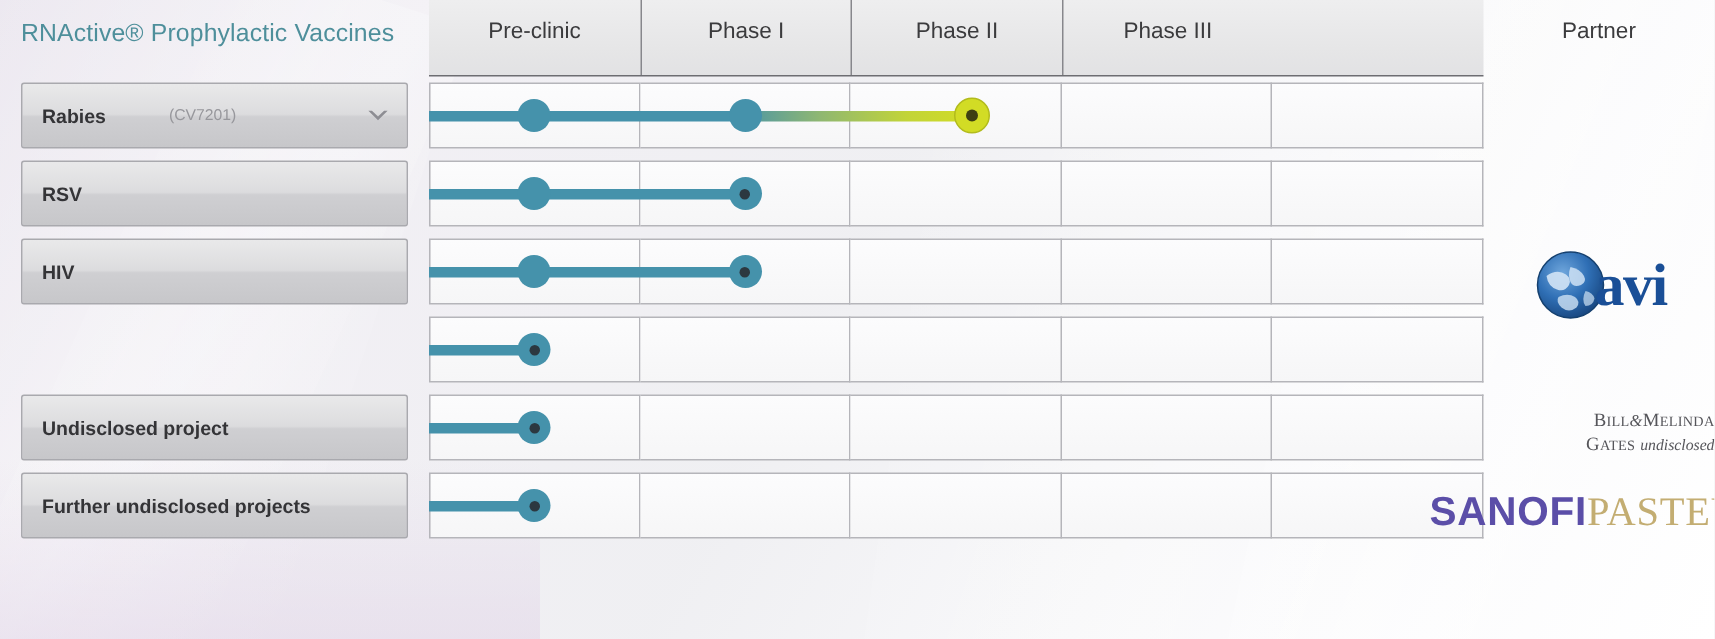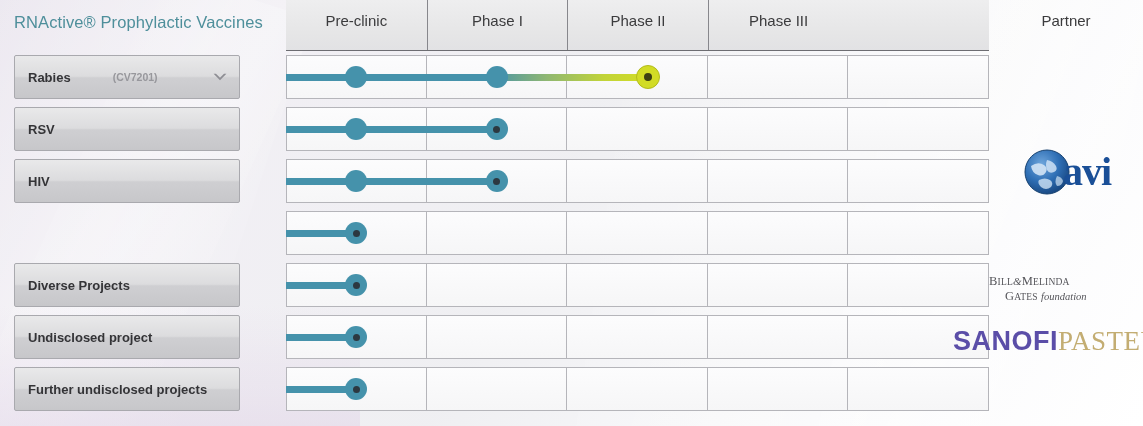--- a/index.html
+++ b/index.html
@@ -102,40 +102,40 @@
     position: relative;
     height: 52px;
     margin-bottom: 0;
   }
 
   
   .row-label {
     position: absolute;
     left: 14px;
     top: 4px;
-    width: 226px;
+    width: 258px;
     height: 44px;
     box-sizing: border-box;
     border: 1px solid #a9a9ae;
     border-radius: 2px;
     background: linear-gradient(to bottom, #e9e9ea 0%, #dcdcde 48%, #cfcfd2 52%, #c7c7ca 100%);
     display: flex;
     align-items: center;
     padding-left: 13px;
     padding-right: 8px;
   }
   .row-label-text {
     font-size: 13px;
     font-weight: bold;
     color: #343437;
     white-space: nowrap;
   }
   .row-label-code {
     font-size: 10.5px;
-    font-weight: bold;
+    font-weight: normal;
     color: #97979c;
     margin-left: 9px;
     white-space: nowrap;
     padding-left: 33px;
   }
   .chevron-down-icon {
     margin-left: auto;
     width: 22px;
     height: 22px;
     display: block;
@@ -212,21 +212,21 @@
   }
 
   
   #partner-col {
     position: absolute;
     left: 989px;
     top: 51px;
     width: 154px;
     height: 375px;
   }
-  .logo-wrap { position: absolute; left: 0; width: 154px; display: flex; align-items: flex-start; justify-content: center; }
+  .logo-wrap { position: absolute; left: 0; width: 154px; display: flex; align-items: flex-end; justify-content: center; }
 
   
   #logo-iavi { top: 95px; height: 70px; }
   .iavi-inner { display: flex; align-items: center; }
   .iavi-text {
     font-family: "Liberation Serif", serif;
     font-size: 40px;
     font-weight: bold;
     color: #1a4f97;
     line-height: 1;
@@ -356,37 +356,20 @@
         <div class="cell"></div>
         <div class="cell"></div>
         <div class="cell"></div>
       </div>
       <div class="bar-layer">
         <div class="bar-track" style="width:10%;background:#4592ab;"></div>
         <div class="bar-dot dot-terminal" style="left:10%;"></div>
       </div>
     </div>
 
-    <div class="prog-row">
-      <div class="row-label">
-        <span class="row-label-text">Diverse Projects</span>
-        <span class="row-label-code"></span>
-      </div>
-      <div class="cells">
-        <div class="cell"></div>
-        <div class="cell"></div>
-        <div class="cell"></div>
-        <div class="cell"></div>
-        <div class="cell"></div>
-      </div>
-      <div class="bar-layer">
-        <div class="bar-track" style="width:10%;background:#4592ab;"></div>
-        <div class="bar-dot dot-terminal" style="left:10%;"></div>
-      </div>
-    </div>
 
     <div class="prog-row">
       <div class="row-label">
         <span class="row-label-text">Undisclosed project</span>
         <span class="row-label-code"></span>
       </div>
       <div class="cells">
         <div class="cell"></div>
         <div class="cell"></div>
         <div class="cell"></div>
@@ -437,21 +420,21 @@
           <path d="M18 34 q6 -3 11 0 q4 3 1 7 q-5 4 -10 0 q-4 -4 -2 -7 Z" fill="#cfe2f4" opacity=".8"></path>
           <path d="M36 30 q5 1 6 5 q-1 5 -6 5 q-3 -4 0 -10 Z" fill="#cfe2f4" opacity=".7"></path>
           <circle cx="26" cy="26" r="22" fill="none" stroke="#15406f" stroke-width="1"></circle>
         </svg>
         <span class="iavi-text">avi</span>
       </div>
     </div>
 
     <div class="logo-wrap" id="logo-gates">
       <div class="gates-l1">B<span class="gates-small">ILL</span><span class="gates-amp">&amp;</span>M<span class="gates-small">ELINDA</span></div>
-      <div class="gates-l2">G<span class="gates-small">ATES</span> <span class="gates-found">foundation</span></div>
+      <div class="gates-l2">G<span class="gates-small">ATES</span> <span class="gates-found">undisclosed</span></div>
     </div>
 
     <div class="logo-wrap" id="logo-sanofi">
       <div class="sanofi-l1">SANOFI</div>
       <div class="sanofi-l2">PASTEUR</div>
     </div>
 
   </div>
 
 </div>

